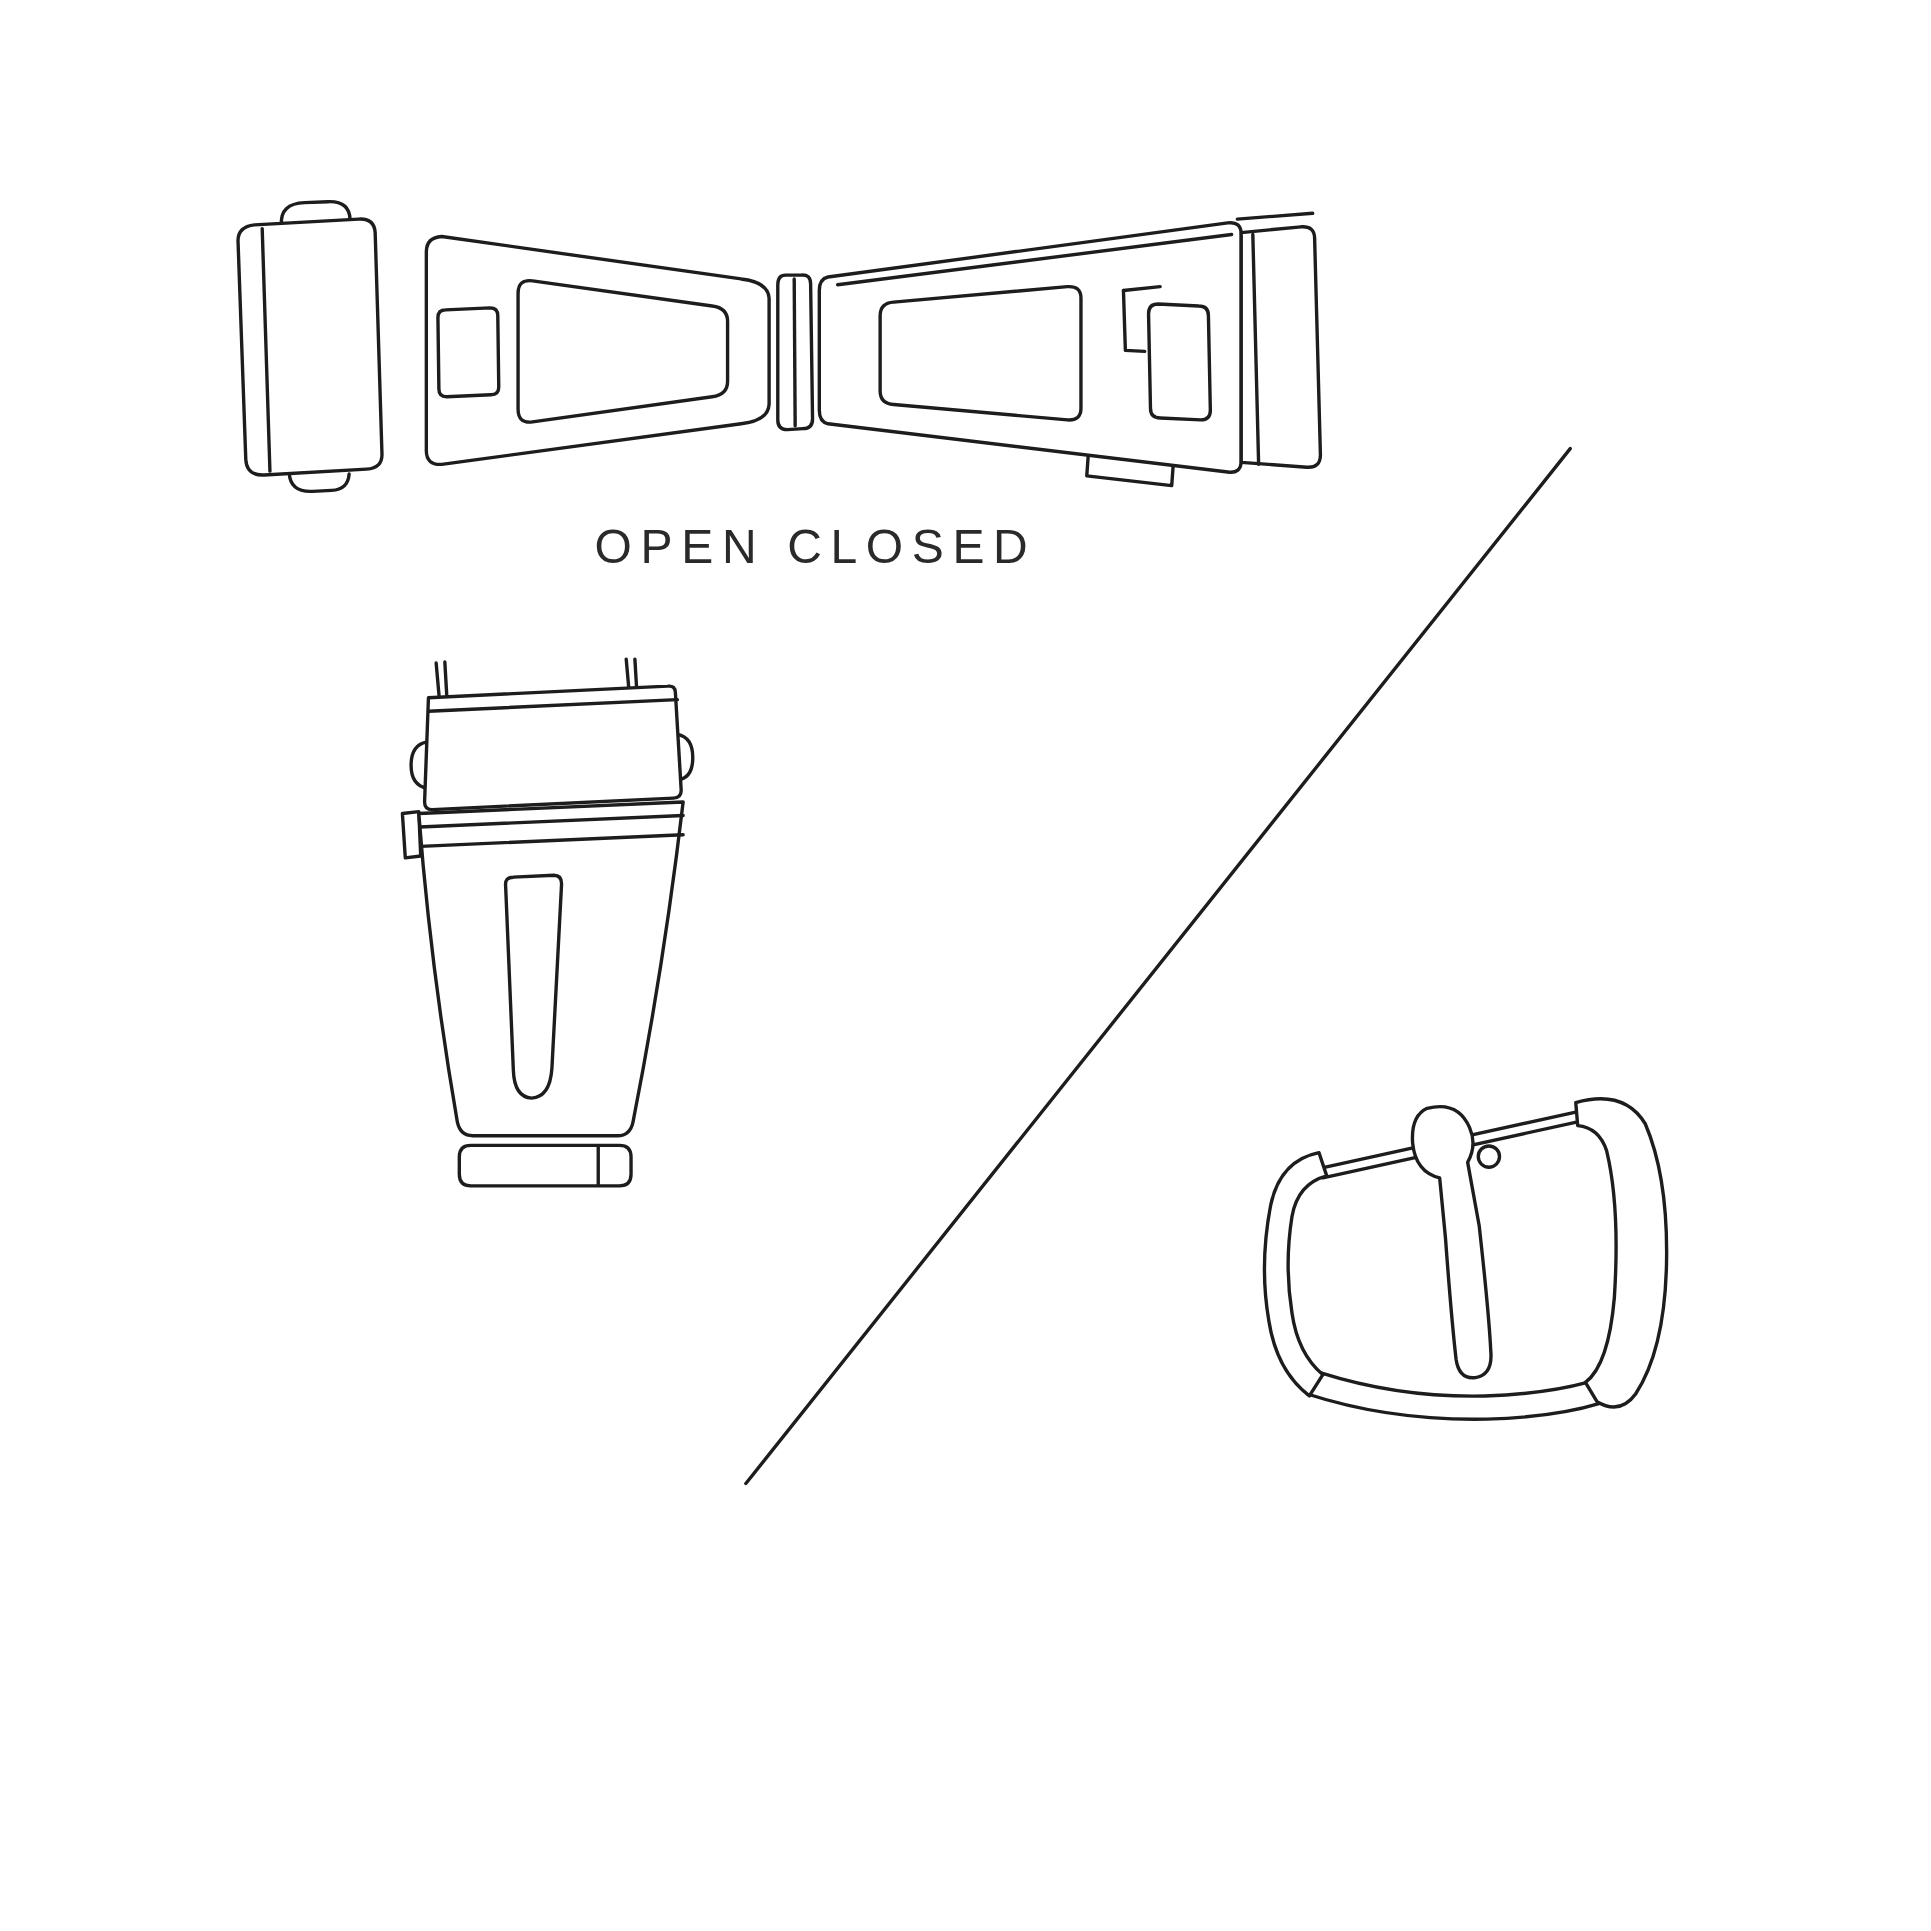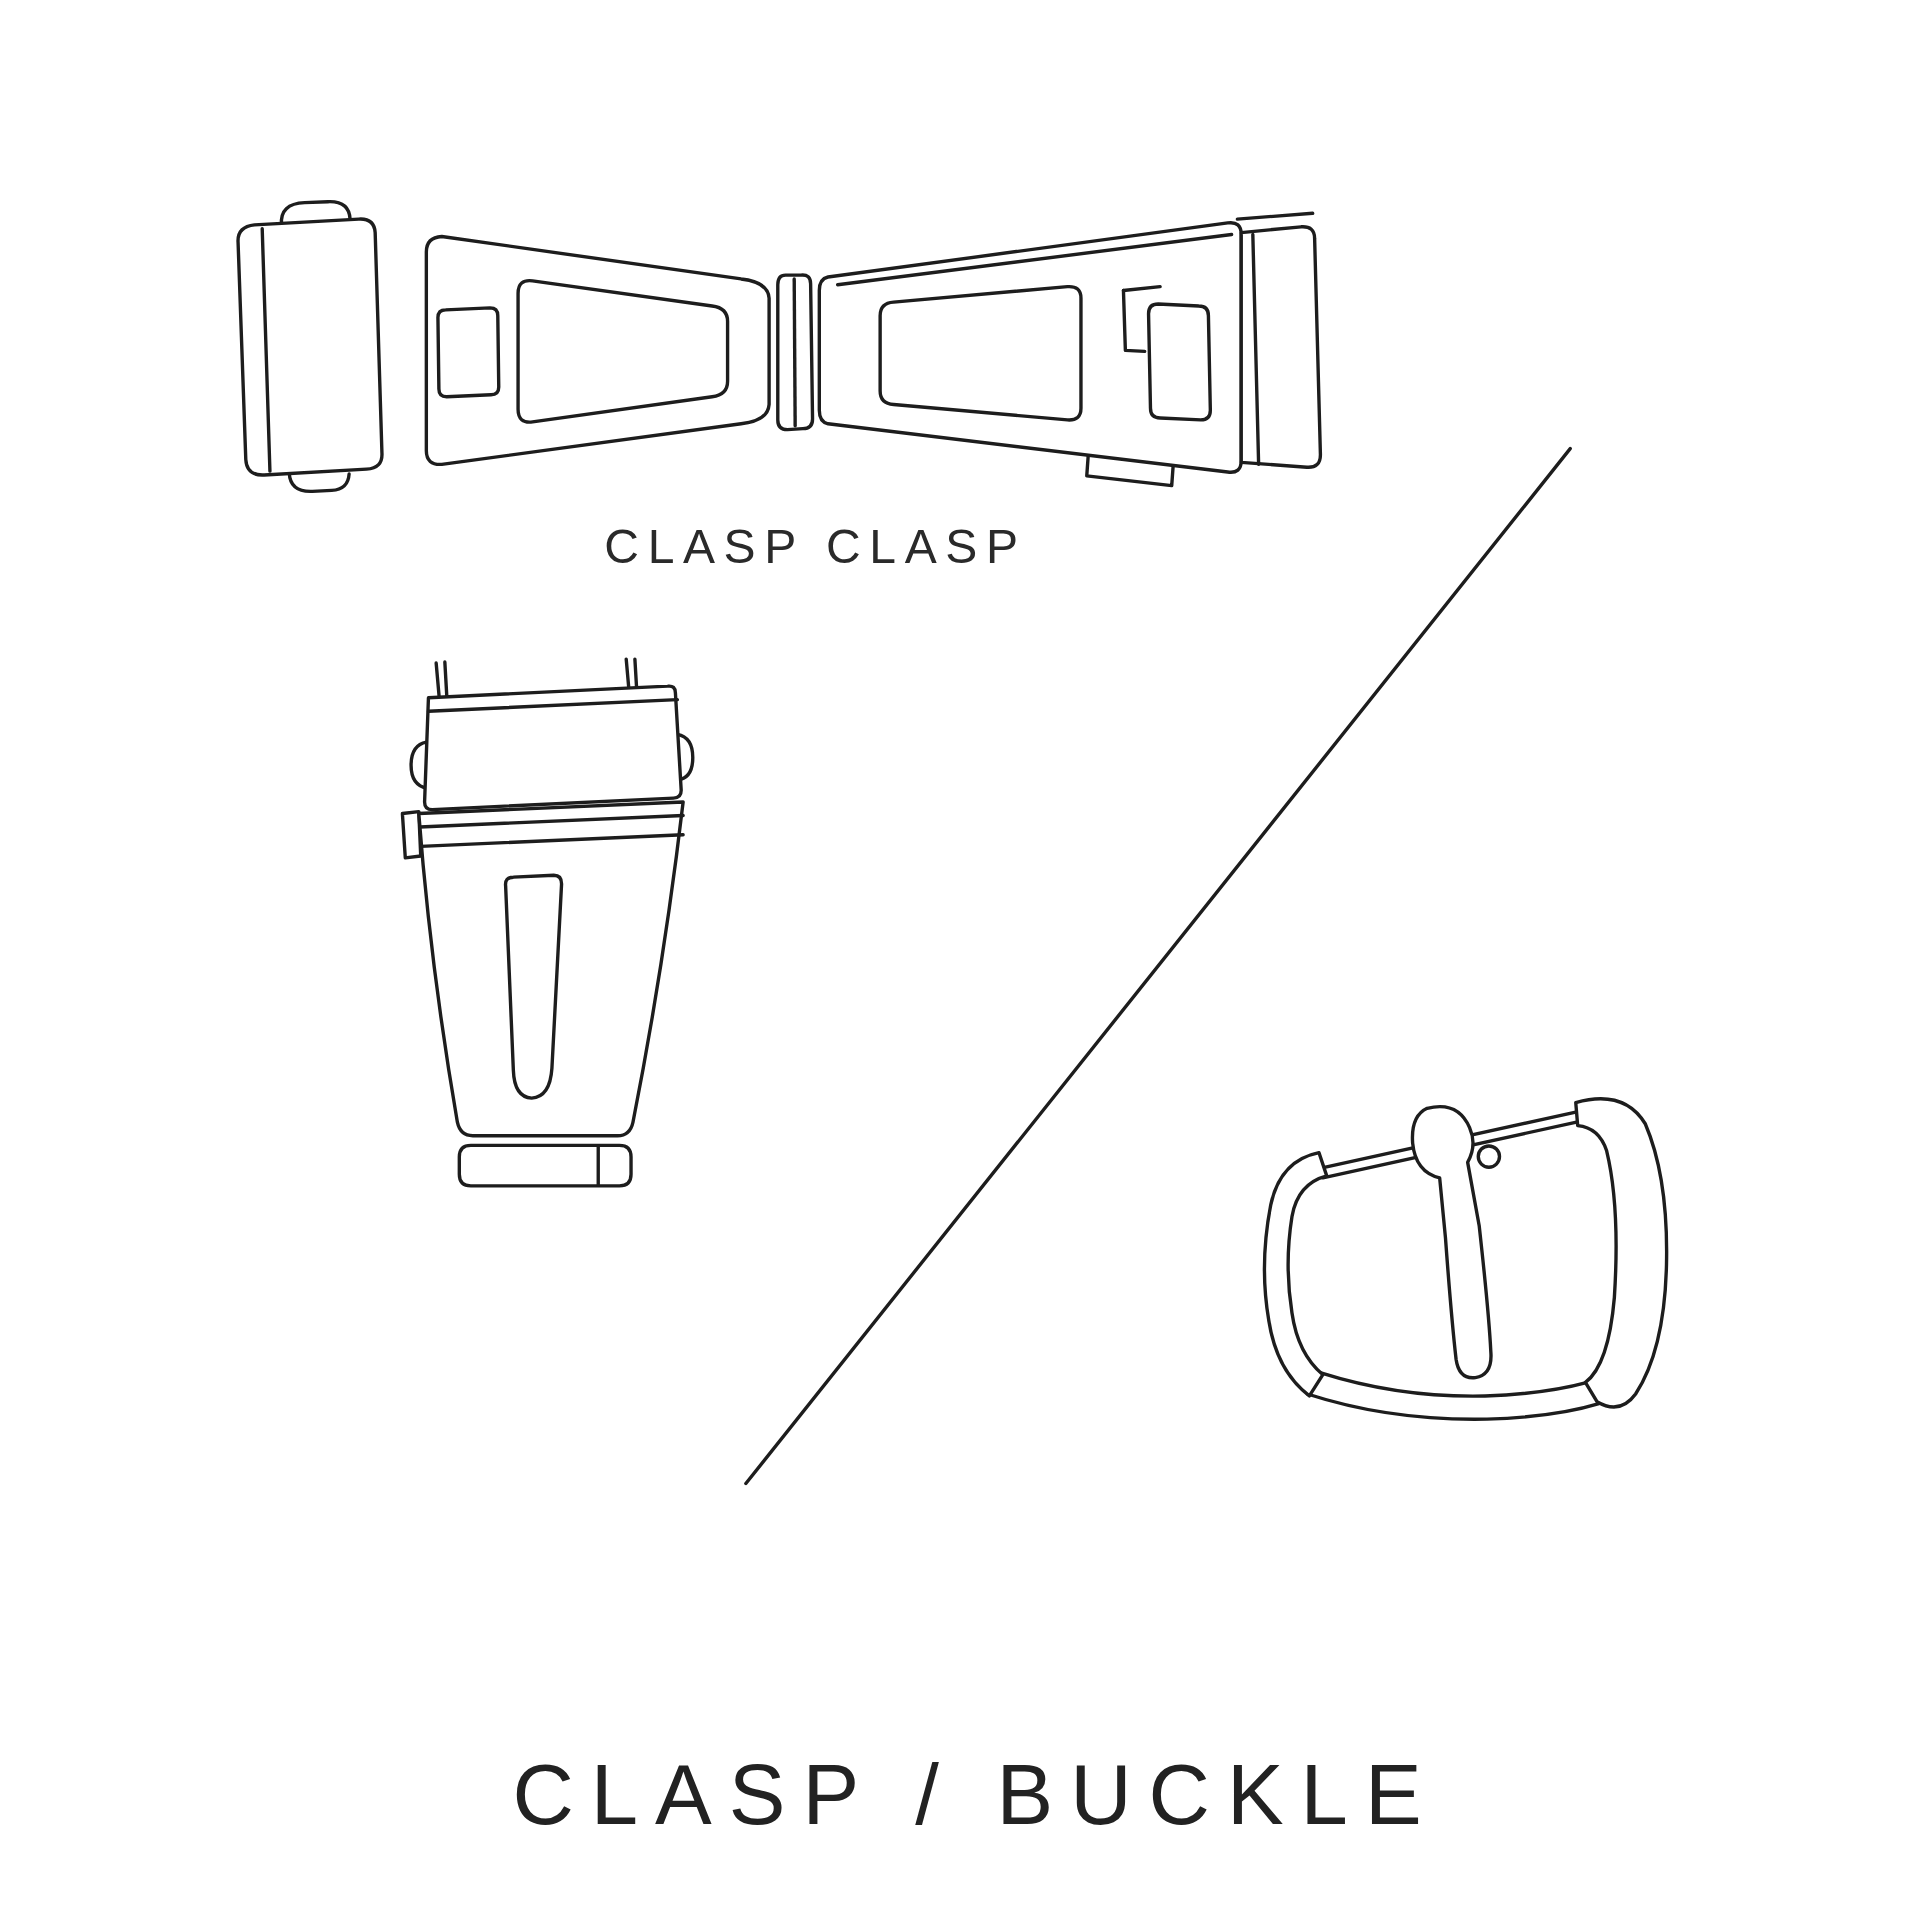--- a/index.html
+++ b/index.html
@@ -76,21 +76,21 @@
       <path class="ln" d="M 980,120 Q 970,120 970,130 L 972,228 Q 972,238 982,238 L 1024,240 Q 1034,240 1034,230 L 1032,132 Q 1032,122 1022,122 Z"></path>
       <path class="ln" d="M 944,106 L 982,102"></path>
       <path class="ln" d="M 944,106 L 946,168 L 966,169"></path>
 
       <path class="fw" d="M 1066,46 L 1128,40 Q 1142,39 1142,52 L 1148,276 Q 1148,290 1134,289 L 1066,284 Z"></path>
       <path class="ln" d="M 1078,48 L 1084,286"></path>
       <path class="ln" d="M 1062,32 L 1140,26"></path>
     </g>
   </svg>
 
-  <div class="caption" style="left:526px; top:519px; width:579px;">CLASP CLASP</div>
+  <div class="caption" style="left:526px; top:519px; width:579px;">OPEN CLOSED</div>
 
   <svg class="illus" style="left:386px; top:657px;" width="328" height="560" viewBox="0 0 340 580">
     <g>
 
       <path class="ln" d="M 52,6 L 55,40"></path>
       <path class="ln" d="M 61,5 L 63,40"></path>
       <path class="ln" d="M 249,2 L 252,36"></path>
       <path class="ln" d="M 258,2 L 260,36"></path>
 
       <path class="ln" d="M 42,88 Q 26,91 26,112 Q 26,133 43,136"></path>
@@ -129,16 +129,15 @@
       <path class="fw" d="M 86,74 Q 46,82 36,128 Q 24,190 34,248 Q 42,300 76,326 L 90,304 Q 64,282 58,240 Q 50,190 58,140 Q 64,106 94,98 Z"></path>
 
       <path class="fw" d="M 352,22 Q 402,8 424,44 Q 448,100 446,190 Q 444,278 414,324 Q 398,346 374,332 L 362,312 Q 386,294 392,224 Q 398,130 384,72 Q 376,48 354,46 Z"></path>
 
       <circle class="fw" cx="262" cy="78" r="11"></circle>
 
       <path class="fw" d="M 198,28 Q 230,20 242,48 Q 250,66 240,84 L 252,150 Q 262,240 264,280 Q 266,304 248,307 Q 231,309 228,288 Q 223,244 217,162 L 211,100 Q 186,94 183,64 Q 181,36 198,28 Z"></path>
     </g>
   </svg>
 
-  <div class="title" style="left:348px; top:1746px; width:1255px;">CLASP / BUCKLE</div>
 
 </div>
 
 
 </body></html>

